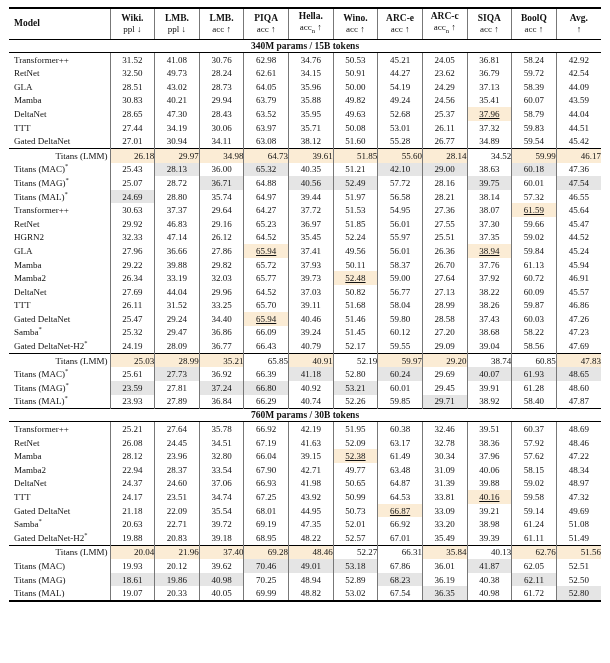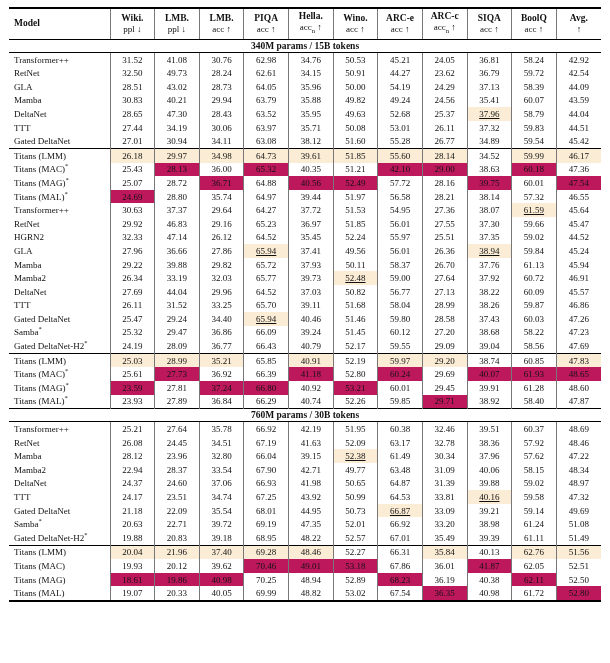--- a/index.html
+++ b/index.html
@@ -12,23 +12,23 @@
   th:first-child,td:first-child{border-left:none;}
   th.header-cell{border-bottom:1.5px solid #000;padding:2px 0 3px;vertical-align:middle;text-align:center;font-weight:normal;}
   th.model-header{text-align:left;padding-left:5px;font-weight:bold;font-size:9.5px;}
   .h1{font-weight:bold;font-size:9.5px;line-height:11px;}
   .h2{font-weight:normal;font-size:9px;line-height:10px;}
   .h2 sub{font-size:6.5px;}
   tr.section-title-row td{border-left:none;border-top:1.5px solid #000;border-bottom:1px solid #000;
         text-align:center;font-weight:bold;font-size:9.5px;padding:1px 0;}
   td.model-cell{text-align:left;font-size:9px;line-height:10px;padding:1.8px 2px 1.8px 5px;white-space:nowrap;overflow:hidden;}
   td.val-cell{text-align:center;font-size:9px;line-height:10px;padding:1.8px 0;}
-  tr.group-first td{border-top:1px solid #000;}
+  tr.group-first td{border-top:1px solid #000;text-align:right;}
   .hl-o{background:#fbecd5;}
-  .hl-b{background:#be185d;margin-top:39px;}
+  .hl-b{background:#e5e5e5;margin-top:39px;}
   .ul{text-decoration:underline;}
   sup.mark{font-size:6.5px;line-height:0;vertical-align:super;}
 </style>
 </head>
 <body>
 
 <div class="wrap">
   <table>
       <colgroup>
         <col class="model-col">

